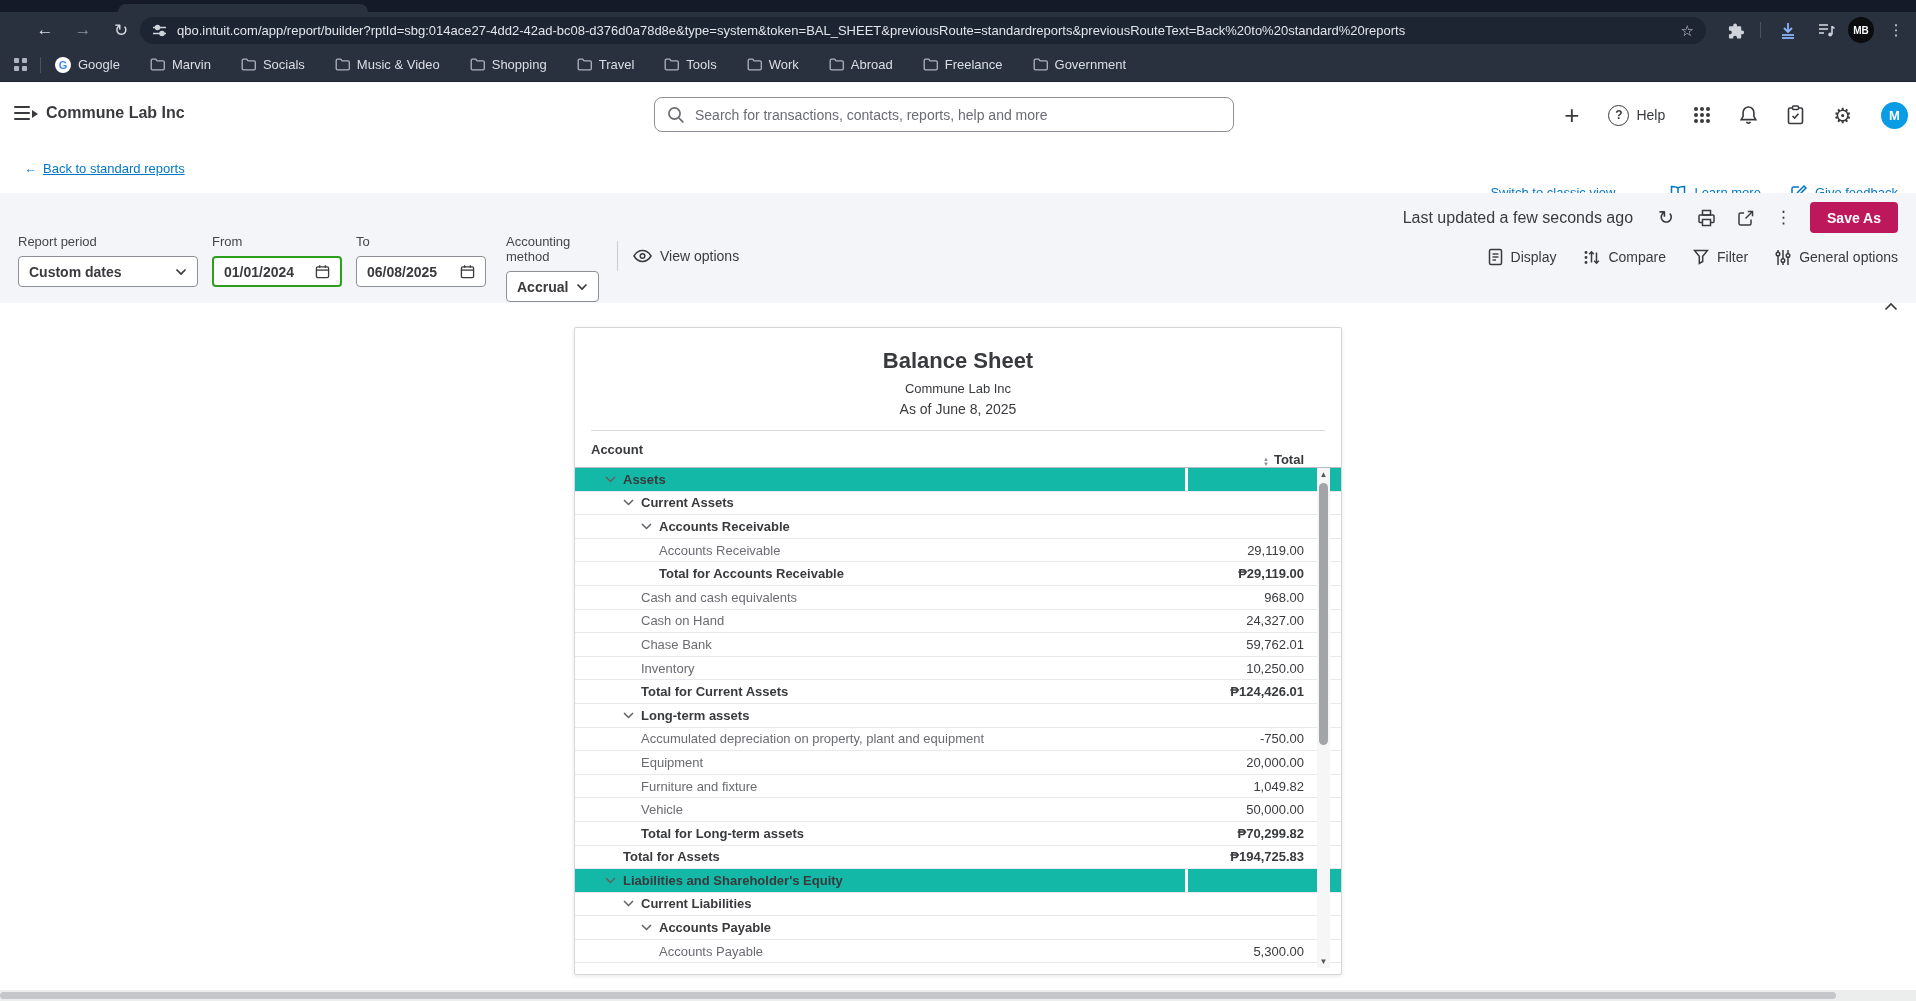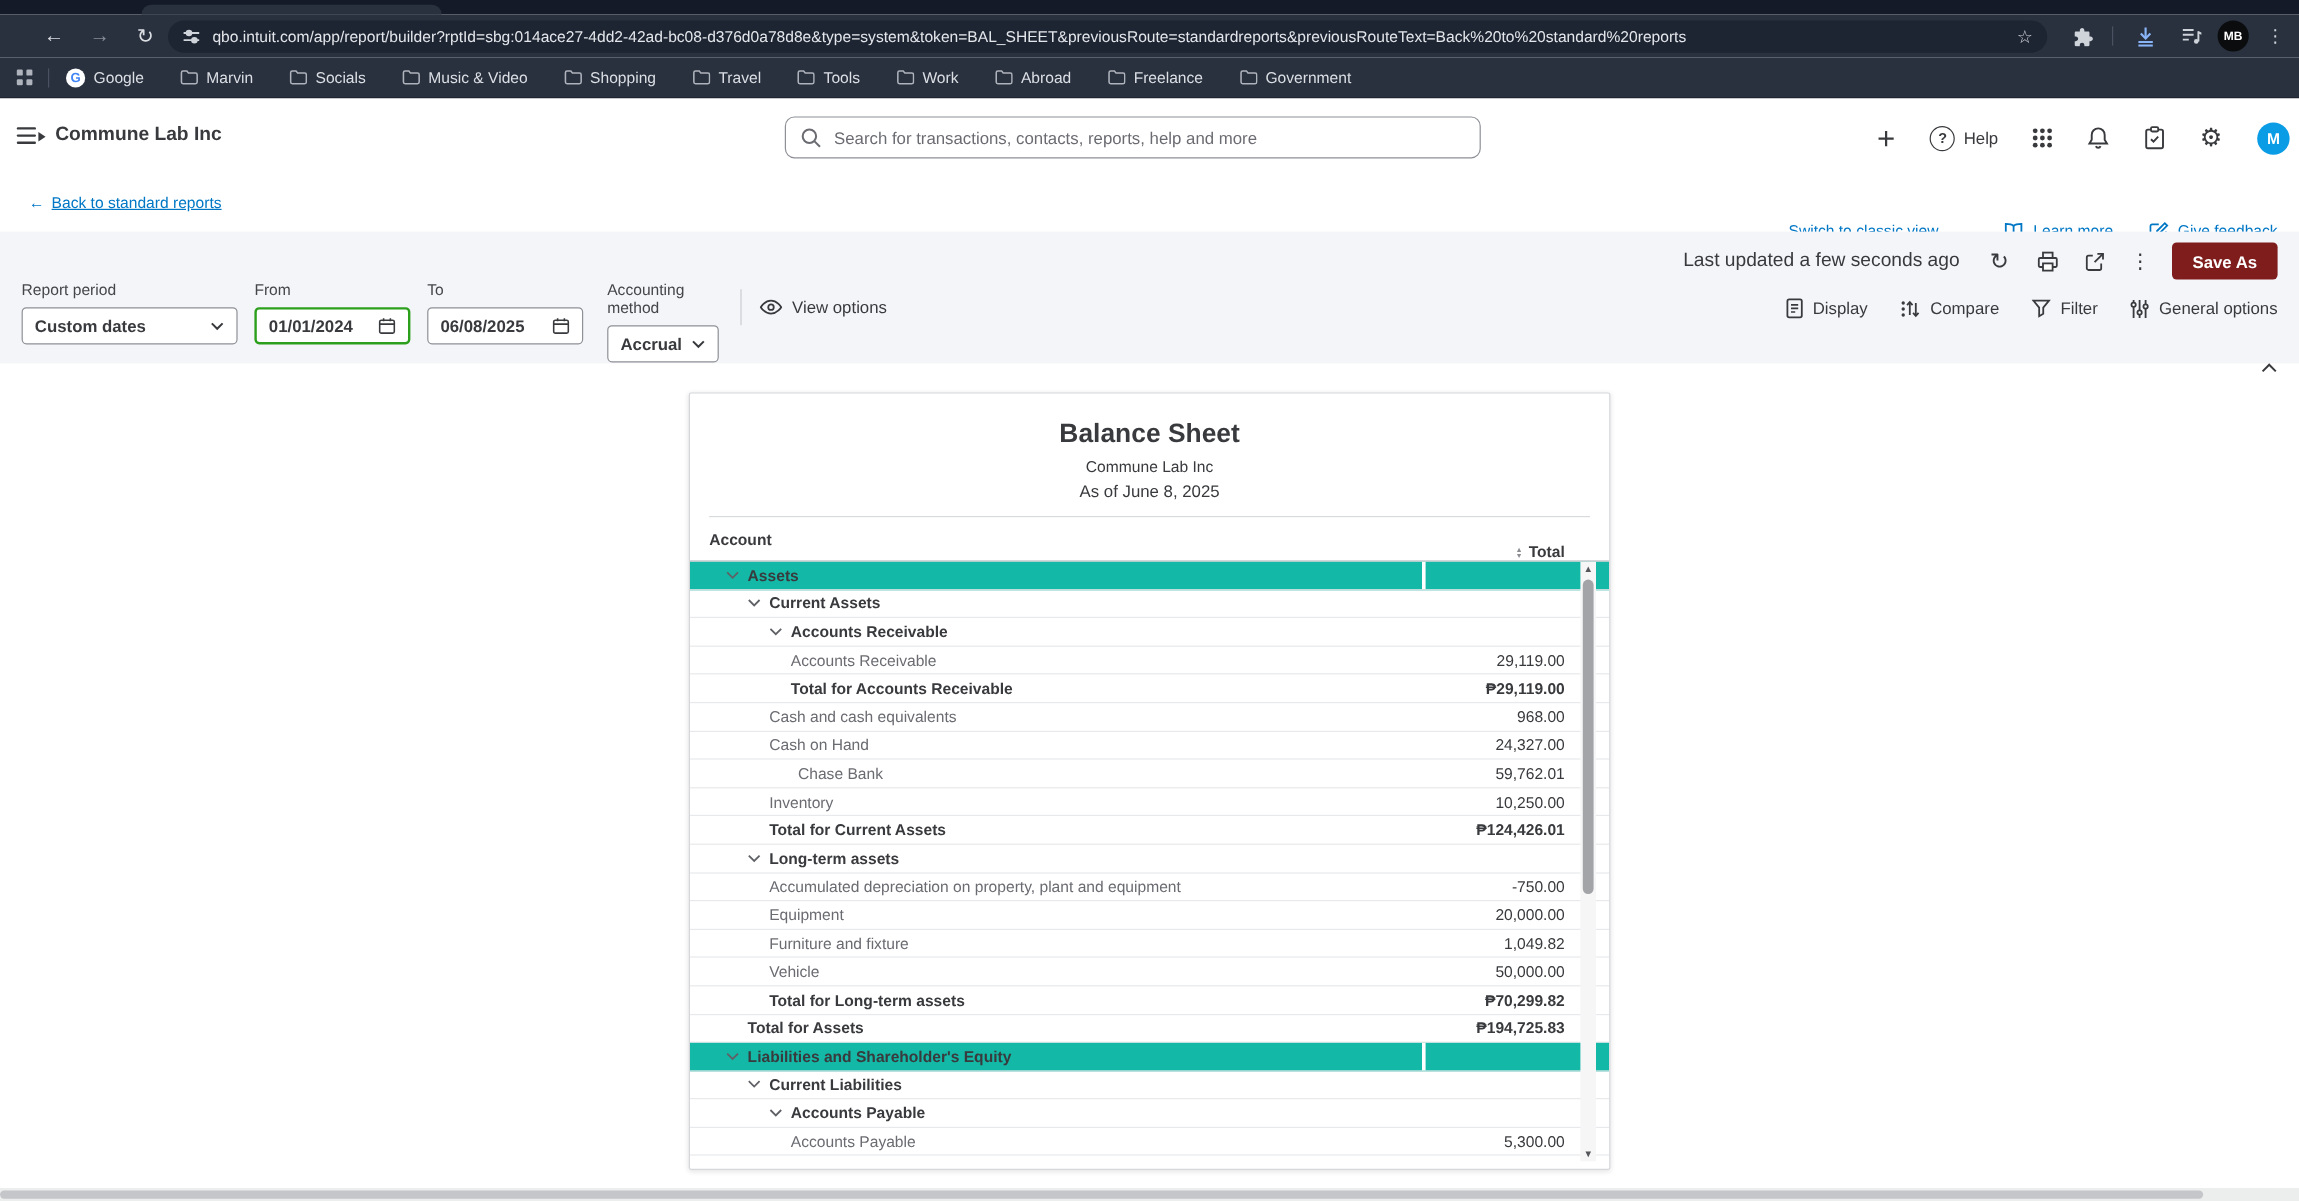--- a/index.html
+++ b/index.html
@@ -66,21 +66,21 @@
   .bluelink { color:#0077c5; font-size:13px; display:flex; align-items:center; gap:7px;margin-top:24px; }
   .bluelink span { text-decoration:underline; }
 
   
   .filterband { position:absolute; left:0; top:193px; width:1916px; height:110px; background:#f4f5f8; }
   .band-row1 { position:absolute; right:18px; top:9px; display:flex; align-items:center; gap:18px; }
   .updated { font-size:16px; color:#393a3d; margin-right:4px; }
   .tool-ic { width:22px; height:22px; display:flex; align-items:center; justify-content:center; color:#393a3d; }
   .refresh { font-size:19px; }
   .kebab2 { font-size:17px; color:#393a3d; }
-  .saveas { height:31px; padding:0 17px; background:#7f1d1d; color:#fff; border:none; border-radius:4px;
+  .saveas { height:31px; padding:0 17px; background:#be185d; color:#fff; border:none; border-radius:4px;
     font-size:14px; font-weight:bold; font-family:"Liberation Sans", sans-serif; }
   .fcol { position:absolute; top:41px; }
   .flabel { font-size:13px; color:#45464a; margin-bottom:7px; }
   .fbox { height:31px; background:#fff; border:1px solid #8d9096; border-radius:4px; display:flex;
     align-items:center; padding:0 10px; font-size:14px; font-weight:600; color:#393a3d; }
   .fbox .chev { margin-left:auto; color:#393a3d; }
   .fbox input { border:none; outline:none; width:100%; font-size:14px; font-weight:600; color:#393a3d;
     font-family:"Liberation Sans", sans-serif; background:transparent; }
   .fbox.green { border:2px solid #2ca01c; }
   .fdivider { position:absolute; left:617px; top:48px; width:1px; height:30px; background:#c9ccd2; }
@@ -559,21 +559,21 @@
             <div class="trow" style="padding-left: 48px;">
               <span class="tsp"></span>
               <span class="tlabel mut">Cash and cash equivalents</span>
               <span class="tval">968.00</span>
             </div>
             <div class="trow" style="padding-left: 48px;">
               <span class="tsp"></span>
               <span class="tlabel mut">Cash on Hand</span>
               <span class="tval">24,327.00</span>
             </div>
-            <div class="trow" style="padding-left: 48px; gap: 24px;">
+            <div class="trow" style="padding-left: 48px;">
               <span class="tsp"></span>
               <span class="tlabel mut">Chase Bank</span>
               <span class="tval">59,762.01</span>
             </div>
             <div class="trow" style="padding-left: 48px;">
               <span class="tsp"></span>
               <span class="tlabel mut">Inventory</span>
               <span class="tval">10,250.00</span>
             </div>
             <div class="trow" style="padding-left: 48px;">

